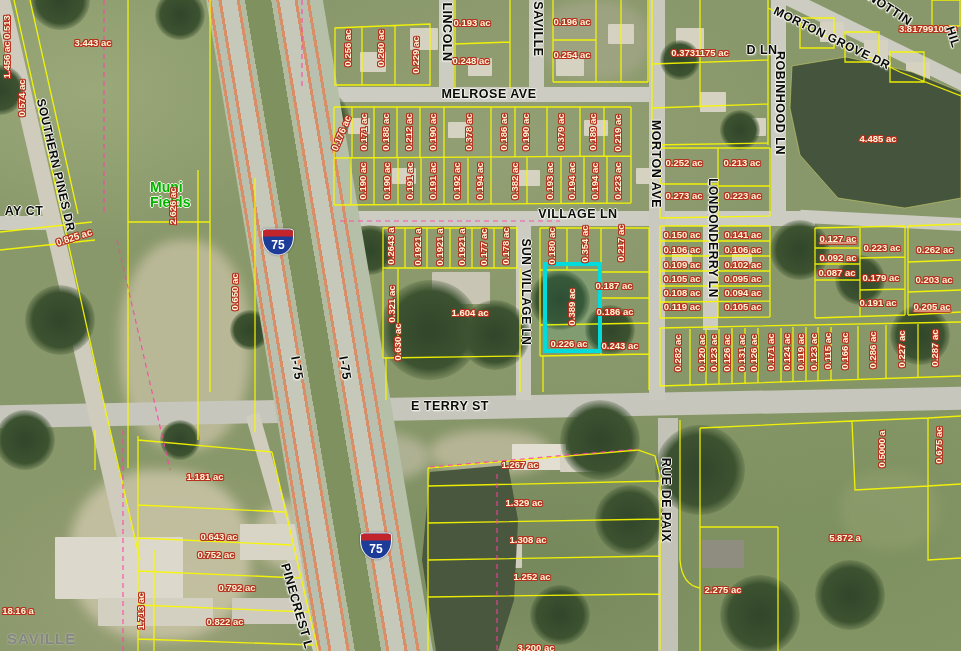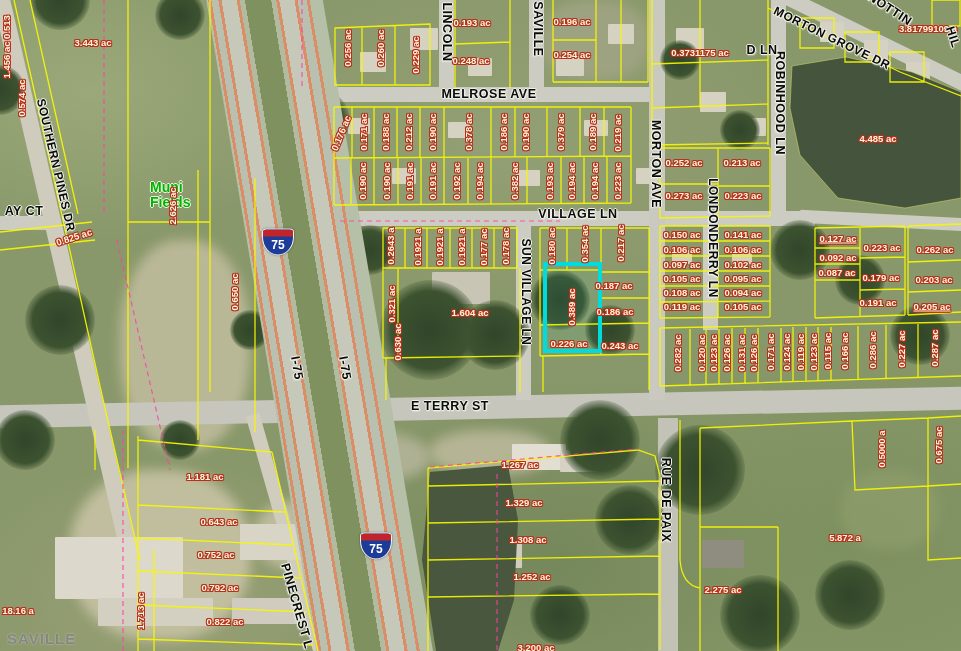--- a/index.html
+++ b/index.html
@@ -254,21 +254,21 @@
     <div class="acre" style="left: 615px; top: 311px; transform: translate(-50%, -50%) rotate(0deg);">0.186 ac</div>
     <div class="acre" style="left: 569px; top: 343px; transform: translate(-50%, -50%) rotate(0deg);">0.226 ac</div>
     <div class="acre" style="left: 620px; top: 345px; transform: translate(-50%, -50%) rotate(0deg);">0.243 ac</div>
     <div class="acre" style="left: 397px; top: 342px; transform: translate(-50%, -50%) rotate(-90deg);">0.630 ac</div>
     <div class="acre" style="left: 684px; top: 162px; transform: translate(-50%, -50%) rotate(0deg);">0.252 ac</div>
     <div class="acre" style="left: 684px; top: 195px; transform: translate(-50%, -50%) rotate(0deg);">0.273 ac</div>
     <div class="acre" style="left: 742px; top: 162px; transform: translate(-50%, -50%) rotate(0deg);">0.213 ac</div>
     <div class="acre" style="left: 743px; top: 195px; transform: translate(-50%, -50%) rotate(0deg);">0.223 ac</div>
     <div class="acre" style="left: 682px; top: 234px; transform: translate(-50%, -50%) rotate(0deg);">0.150 ac</div>
     <div class="acre" style="left: 682px; top: 249px; transform: translate(-50%, -50%) rotate(0deg);">0.106 ac</div>
-    <div class="acre" style="left: 682px; top: 264px; transform: translate(-50%, -50%) rotate(0deg);">0.097 ac</div>
+    <div class="acre" style="left: 682px; top: 264px; transform: translate(-50%, -50%) rotate(0deg);">0.109 ac</div>
     <div class="acre" style="left: 682px; top: 278px; transform: translate(-50%, -50%) rotate(0deg);">0.105 ac</div>
     <div class="acre" style="left: 682px; top: 292px; transform: translate(-50%, -50%) rotate(0deg);">0.108 ac</div>
     <div class="acre" style="left: 682px; top: 306px; transform: translate(-50%, -50%) rotate(0deg);">0.119 ac</div>
     <div class="acre" style="left: 743px; top: 234px; transform: translate(-50%, -50%) rotate(0deg);">0.141 ac</div>
     <div class="acre" style="left: 743px; top: 249px; transform: translate(-50%, -50%) rotate(0deg);">0.106 ac</div>
     <div class="acre" style="left: 743px; top: 264px; transform: translate(-50%, -50%) rotate(0deg);">0.102 ac</div>
     <div class="acre" style="left: 743px; top: 278px; transform: translate(-50%, -50%) rotate(0deg);">0.095 ac</div>
     <div class="acre" style="left: 743px; top: 292px; transform: translate(-50%, -50%) rotate(0deg);">0.094 ac</div>
     <div class="acre" style="left: 743px; top: 306px; transform: translate(-50%, -50%) rotate(0deg);">0.105 ac</div>
     <div class="acre" style="left: 838px; top: 238px; transform: translate(-50%, -50%) rotate(0deg); text-decoration: underline;">0.127 ac</div>
@@ -301,23 +301,23 @@
     <div class="acre" style="left: 520px; top: 464px; transform: translate(-50%, -50%) rotate(0deg);">1.267 ac</div>
     <div class="acre" style="left: 524px; top: 502px; transform: translate(-50%, -50%) rotate(0deg);">1.329 ac</div>
     <div class="acre" style="left: 528px; top: 539px; transform: translate(-50%, -50%) rotate(0deg);">1.308 ac</div>
     <div class="acre" style="left: 532px; top: 576px; transform: translate(-50%, -50%) rotate(0deg);">1.252 ac</div>
     <div class="acre" style="left: 536px; top: 647px; transform: translate(-50%, -50%) rotate(0deg);">3.200 ac</div>
     <div class="acre" style="left: 723px; top: 589px; transform: translate(-50%, -50%) rotate(0deg);">2.275 ac</div>
     <div class="acre" style="left: 845px; top: 537px; transform: translate(-50%, -50%) rotate(0deg);">5.872 a</div>
     <div class="acre" style="left: 881px; top: 449px; transform: translate(-50%, -50%) rotate(-90deg);">0.5000 a</div>
     <div class="acre" style="left: 938px; top: 445px; transform: translate(-50%, -50%) rotate(-90deg);">0.675 ac</div>
     <div class="acre" style="left: 205px; top: 476px; transform: translate(-50%, -50%) rotate(0deg);">1.181 ac</div>
-    <div class="acre" style="left: 211px; top: 521px; transform: translate(-50%, -50%) rotate(0deg); padding-left: 16px;">0.643 ac</div>
+    <div class="acre" style="left: 211px; top: 536px; transform: translate(-50%, -50%) rotate(0deg); padding-left: 16px;">0.643 ac</div>
     <div class="acre" style="left: 216px; top: 554px; transform: translate(-50%, -50%) rotate(0deg);">0.752 ac</div>
-    <div class="acre" style="left: 220px; top: 587px; transform: translate(-50%, -50%) rotate(0deg);">0.792 ac</div>
+    <div class="acre" style="left: 220px; top: 587px; transform: translate(-50%, -50%) rotate(0deg); padding-left: 34px;">0.792 ac</div>
     <div class="acre" style="left: 225px; top: 621px; transform: translate(-50%, -50%) rotate(0deg);">0.822 ac</div>
     <div class="acre" style="left: 140px; top: 611px; transform: translate(-50%, -50%) rotate(-90deg);">1.713 ac</div>
     <div class="acre" style="left: 18px; top: 610px; transform: translate(-50%, -50%) rotate(0deg);">18.16 a</div>
     <div class="street" style="left: 56px; top: 165px; transform: translate(-50%, -50%) rotate(77deg); font-size: 12px;">SOUTHERN PINES DR</div>
     <div class="street" style="left: 24px; top: 211px; transform: translate(-50%, -50%) rotate(0deg);">AY CT</div>
     <div class="street" style="left: 447px; top: 32px; transform: translate(-50%, -50%) rotate(90deg);">LINCOLN</div>
     <div class="street" style="left: 538px; top: 29px; transform: translate(-50%, -50%) rotate(90deg);">SAVILLE</div>
     <div class="street" style="left: 489px; top: 94px; transform: translate(-50%, -50%) rotate(0deg);">MELROSE AVE</div>
     <div class="street" style="left: 578px; top: 214px; transform: translate(-50%, -50%) rotate(0deg);">VILLAGE LN</div>
     <div class="street" style="left: 656px; top: 164px; transform: translate(-50%, -50%) rotate(90deg);">MORTON AVE</div>

